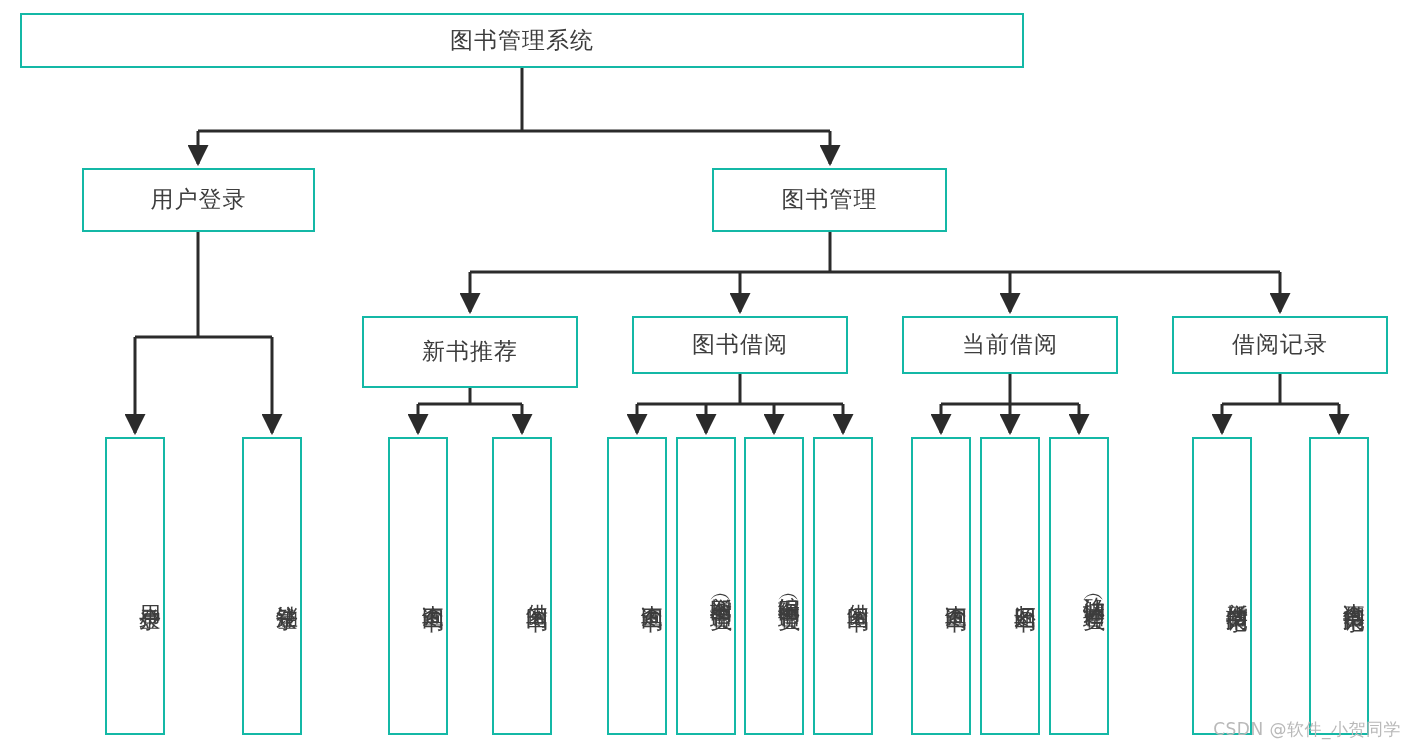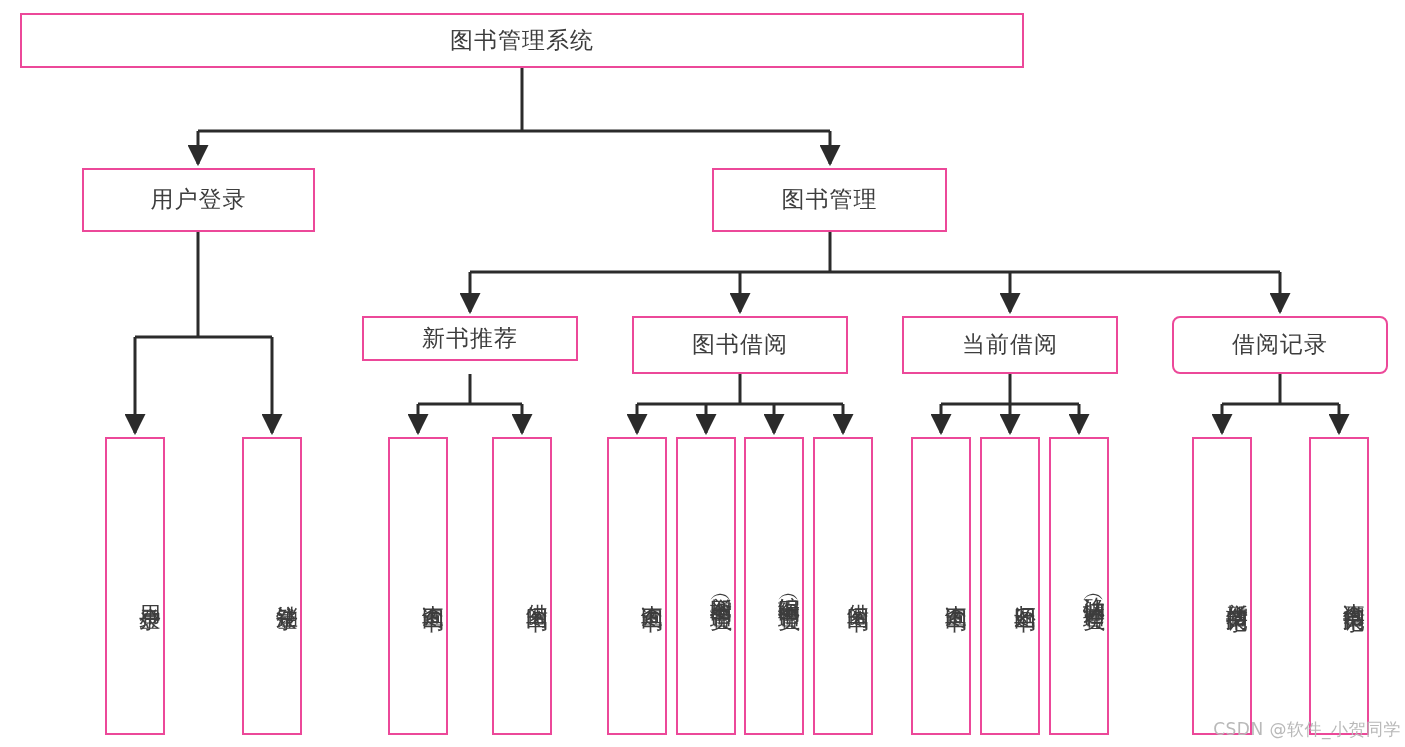--- a/index.html
+++ b/index.html
@@ -21,21 +21,21 @@
   #diagram-svg {
     position: absolute;
     left: 0;
     top: 0;
     width: 1405px;
     height: 747px;
   }
   .node {
     position: absolute;
     box-sizing: border-box;
-    border: 2px solid #ec4899;
+    border: 2px solid #14b8a6;
     background: #ffffff;
     display: flex;
     align-items: center;
     justify-content: center;
     color: #3d3d3d;
     z-index: 2;
   }
   .node.horiz {
     font-size: 23px;
     letter-spacing: 1px;
@@ -133,30 +133,30 @@
     <span class="node-label">图书管理系统</span>
   </div>
 
   <div class="node horiz" style="left:82px; top:168px; width:233px; height:64px;">
     <span class="node-label">用户登录</span>
   </div>
   <div class="node horiz" style="left:712px; top:168px; width:235px; height:64px;justify-content:center;">
     <span class="node-label">图书管理</span>
   </div>
 
-  <div class="node horiz" style="left:362px; top:316px; width:216px; height:45px;">
+  <div class="node horiz" style="left:362px; top:316px; width:216px; height:72px;">
     <span class="node-label">新书推荐</span>
   </div>
   <div class="node horiz" style="left:902px; top:316px; width:216px; height:58px;">
     <span class="node-label">当前借阅</span>
   </div>
   <div class="node horiz" style="left:632px; top:316px; width:216px; height:58px;">
     <span class="node-label">图书借阅</span>
   </div>
-  <div class="node horiz" style="left:1172px; top:316px; width:216px; height:58px;border-radius:8px;">
+  <div class="node horiz" style="left:1172px; top:316px; width:216px; height:58px;">
     <span class="node-label">借阅记录</span>
   </div>
 
   <div class="node vert" style="left:105px; top:437px; width:60px; height:298px;">
     <span class="node-label">用户登录</span>
   </div>
   <div class="node vert" style="left:242px; top:437px; width:60px; height:298px;">
     <span class="node-label">注销登录</span>
   </div>
 

